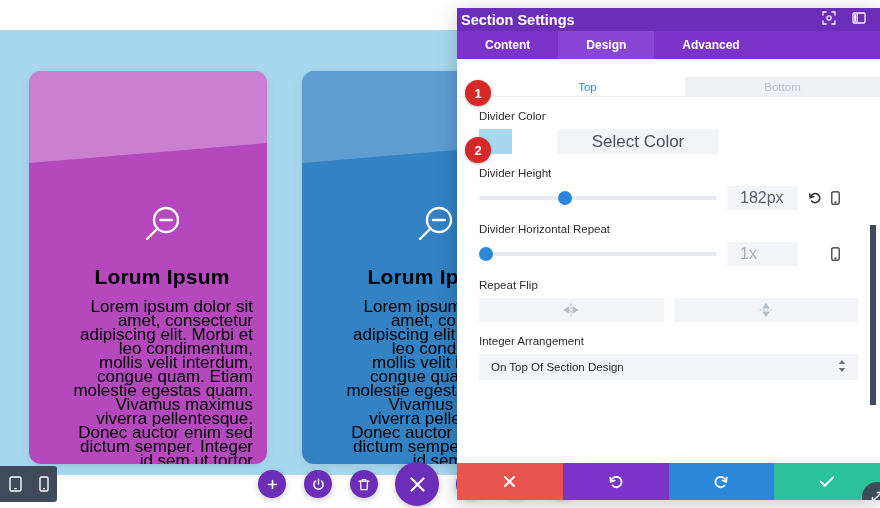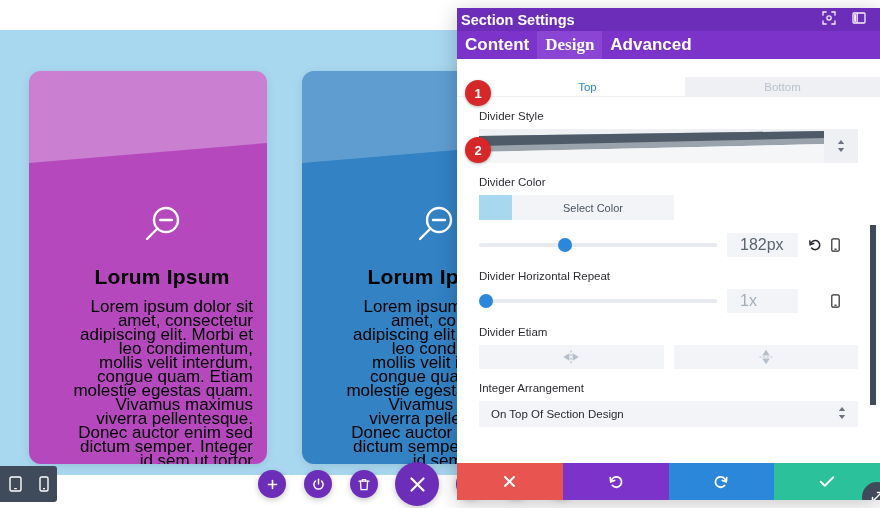--- a/index.html
+++ b/index.html
@@ -76,24 +76,24 @@
   .modal-header {
     height: 23px; background: #6c2eb9; display: flex; align-items: center;
     padding: 0 14px 0 4px; color: #fff;
   }
   .modal-title { font-size: 14.5px; font-weight: bold; flex: 1; }
   .hdr-icons { display: flex; gap: 16px; align-items: center; }
   .hdr-icons > span { opacity: .92; display: block; }
 
   .modal-tabs { height: 28px; background: #7b33c9; display: flex; align-items: stretch; }
   .mtab {
-    display: flex; align-items: center; padding: 0 8px;
-    font-size: 17px; color: #ffffff; font-weight: bold;
-  }
-  .mtab.active { background: #8a45d4; font-family: Liberation Serif, serif; }
+    display: flex; align-items: center; padding: 0 28px;
+    font-size: 12px; color: #ffffff; font-weight: bold;
+  }
+  .mtab.active { background: #8a45d4; }
 
   .modal-body {
     position: absolute; left: 0; top: 69px; right: 0; bottom: 37px;
     background: #ffffff; overflow: hidden;
   }
 
   .subtabs { display: flex; height: 20px; margin: 0 0 0 0; border-bottom: 1px solid #f0f0f2; padding-left: 33px; }
   .subtab {
     flex: 1; display: flex; align-items: center; justify-content: center;
     font-size: 11.5px;
@@ -114,21 +114,21 @@
   .style-arrow {
     width: 34px; display: flex; align-items: center; justify-content: center;
     color: #6b7280; font-size: 9px; line-height: 1;
   }
 
   
   .color-row { display: flex; height: 25px; }
   .swatch { width: 33px; background: #a8d8f0; }
   .color-btn {
     flex: 1; background: #f2f4f7; display: flex; align-items: center;
-    justify-content: center; font-size: 11px; color: #4a5260; max-width: 162px;
+    justify-content: center; font-size: 17px; color: #4a5260; max-width: 162px; margin-left: 45px;
   }
 
   
   .slider-row { display: flex; align-items: center; gap: 10px; }
   .slider { position: relative; flex: 1; height: 14px; }
   .slider-track {
     position: absolute; left: 0; right: 0; top: 5px; height: 4px;
     background: #e7ebf0; border-radius: 2px;
   }
   .slider-knob {
@@ -357,49 +357,31 @@
       <div class="mtab">Advanced</div>
     </div>
 
     <div class="modal-body">
 
       <div class="subtabs">
         <div class="subtab active">Top</div>
         <div class="subtab inactive">Bottom</div>
       </div>
 
-      <div class="field">
-        <div class="field-label">Divider Style</div>
-        <div class="style-select">
-          <div class="style-preview">
-            <svg viewBox="0 0 340 34" preserveAspectRatio="none">
-              <rect x="0" y="0" width="340" height="34" fill="#eef0f3"></rect>
-              <path d="M0 7 L340 2 L340 15 L0 23 Z" fill="#9aa3ab"></path>
-              <path d="M0 7 L340 2 L340 9 L0 17 Z" fill="#414d5c" opacity="0.85"></path>
-              <path d="M0 23 L340 15 L340 34 L0 34 Z" fill="#f4f6f8"></path>
-            </svg>
-          </div>
-          <div class="style-arrow">
-            <svg width="8" height="14" viewBox="0 0 8 14" fill="#6b7280">
-              <polygon points="4,1 7.2,5 0.8,5"></polygon>
-                <polygon points="4,13 7.2,9 0.8,9"></polygon>
-            </svg>
-          </div>
-        </div>
-      </div>
 
       <div class="field">
         <div class="field-label">Divider Color</div>
         <div class="color-row">
           <div class="swatch" style="background: rgb(168, 216, 240);"></div>
           <div class="color-btn">Select Color</div>
         </div>
       </div>
 
       <div class="field">
+        <div class="field-label">Divider Height</div>
         <div class="slider-row">
           <div class="slider">
             <div class="slider-track"></div>
             <div class="slider-knob" id="knob-height" style="left: 36%;"></div>
           </div>
           <div class="num-box">182px</div>
           <div class="row-icons">
             <span>
               <svg width="14" height="14" viewBox="0 0 14 14" fill="none" stroke="#2b2b33" stroke-width="1.6" stroke-linecap="round">
                 <path d="M2.6 6.4A4.6 4.6 0 1 1 3.6 10"></path>
@@ -430,21 +412,21 @@
               <svg width="9" height="14" viewBox="0 0 9 14" fill="none" stroke="#2b2b33" stroke-width="1.2">
                 <rect x="0.8" y="0.8" width="7.4" height="12.4" rx="1.2"></rect>
                 <line x1="3.4" y1="11.2" x2="5.6" y2="11.2"></line>
               </svg>
             </span>
           </div>
         </div>
       </div>
 
       <div class="field">
-        <div class="field-label">Divider Etiam</div>
+        <div class="field-label">Repeat Flip</div>
         <div class="flip-row">
           <div class="flip-btn">
             <svg width="18" height="14" viewBox="0 0 18 14" fill="none" stroke="#b6bfc9" stroke-width="1.2">
               <line x1="9" y1="0.5" x2="9" y2="13.5" stroke-dasharray="2 1.6"></line>
               <polygon points="7.4,3.2 1.2,7 7.4,10.8" fill="#b6bfc9" stroke="none"></polygon>
               <polygon points="10.6,3.2 16.8,7 10.6,10.8" fill="#b6bfc9" stroke="none"></polygon>
             </svg>
           </div>
           <div class="flip-btn">
             <svg width="14" height="16" viewBox="0 0 14 16" fill="none" stroke="#b6bfc9" stroke-width="1.2">

